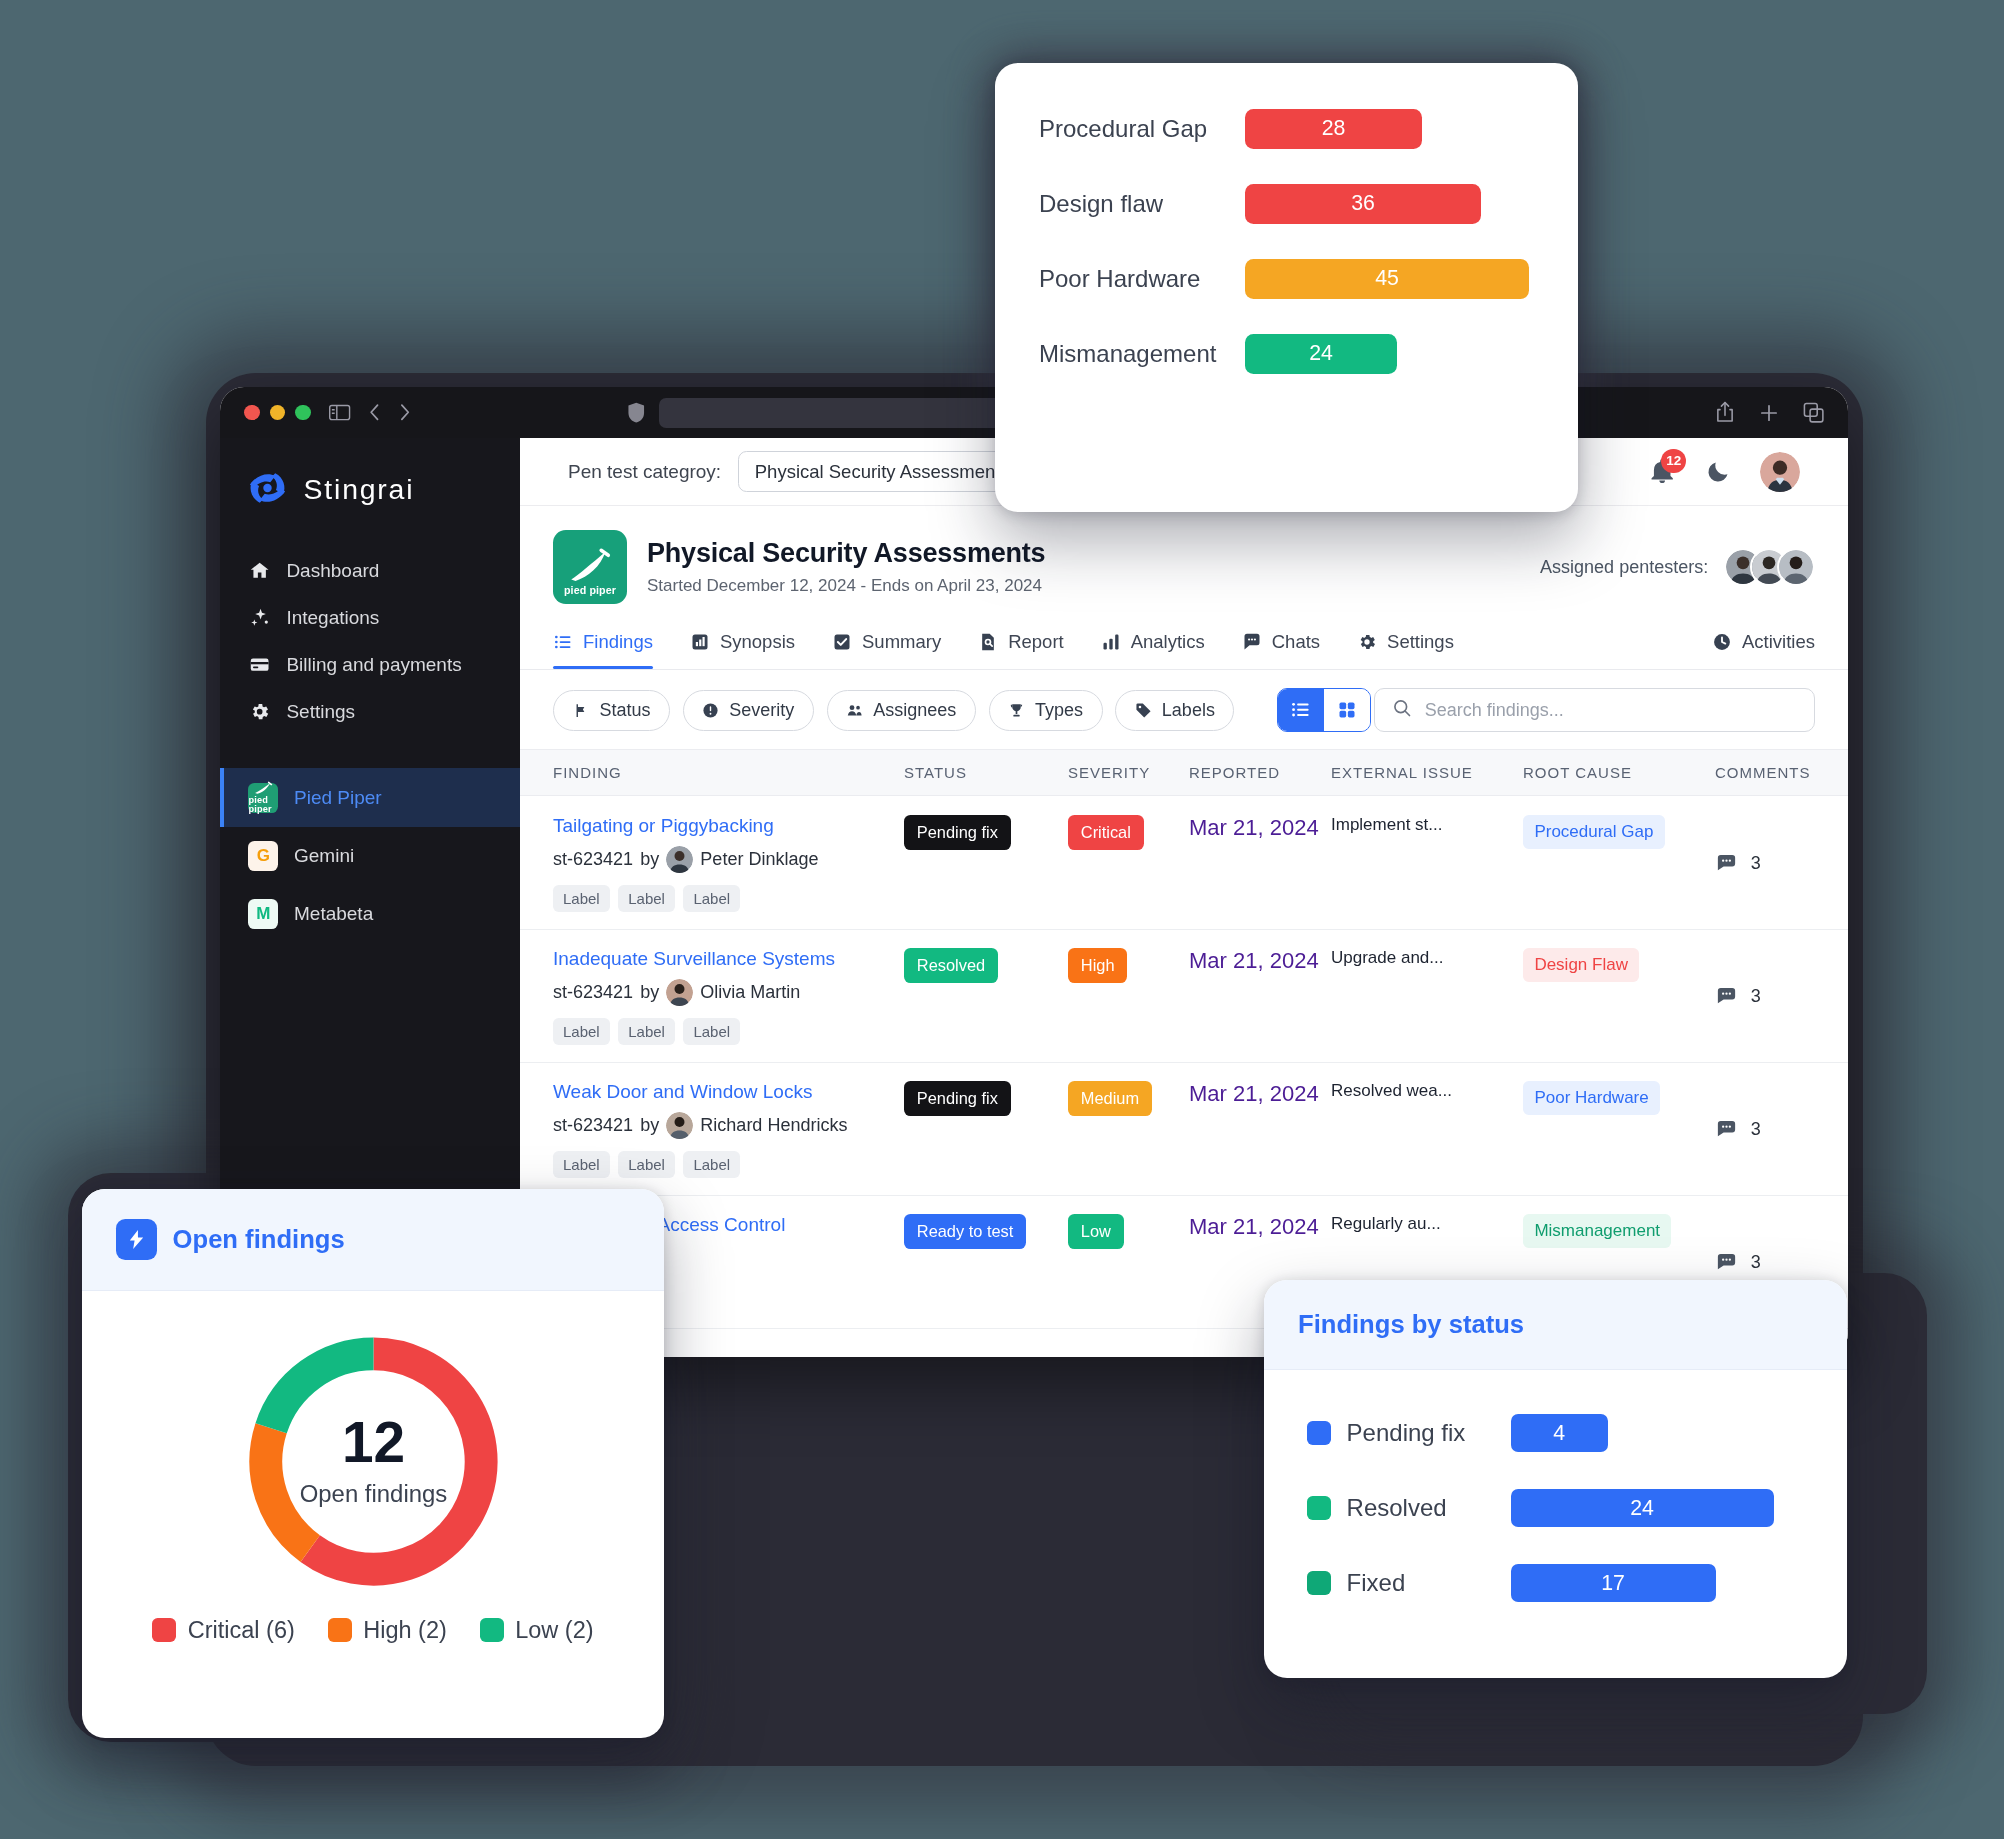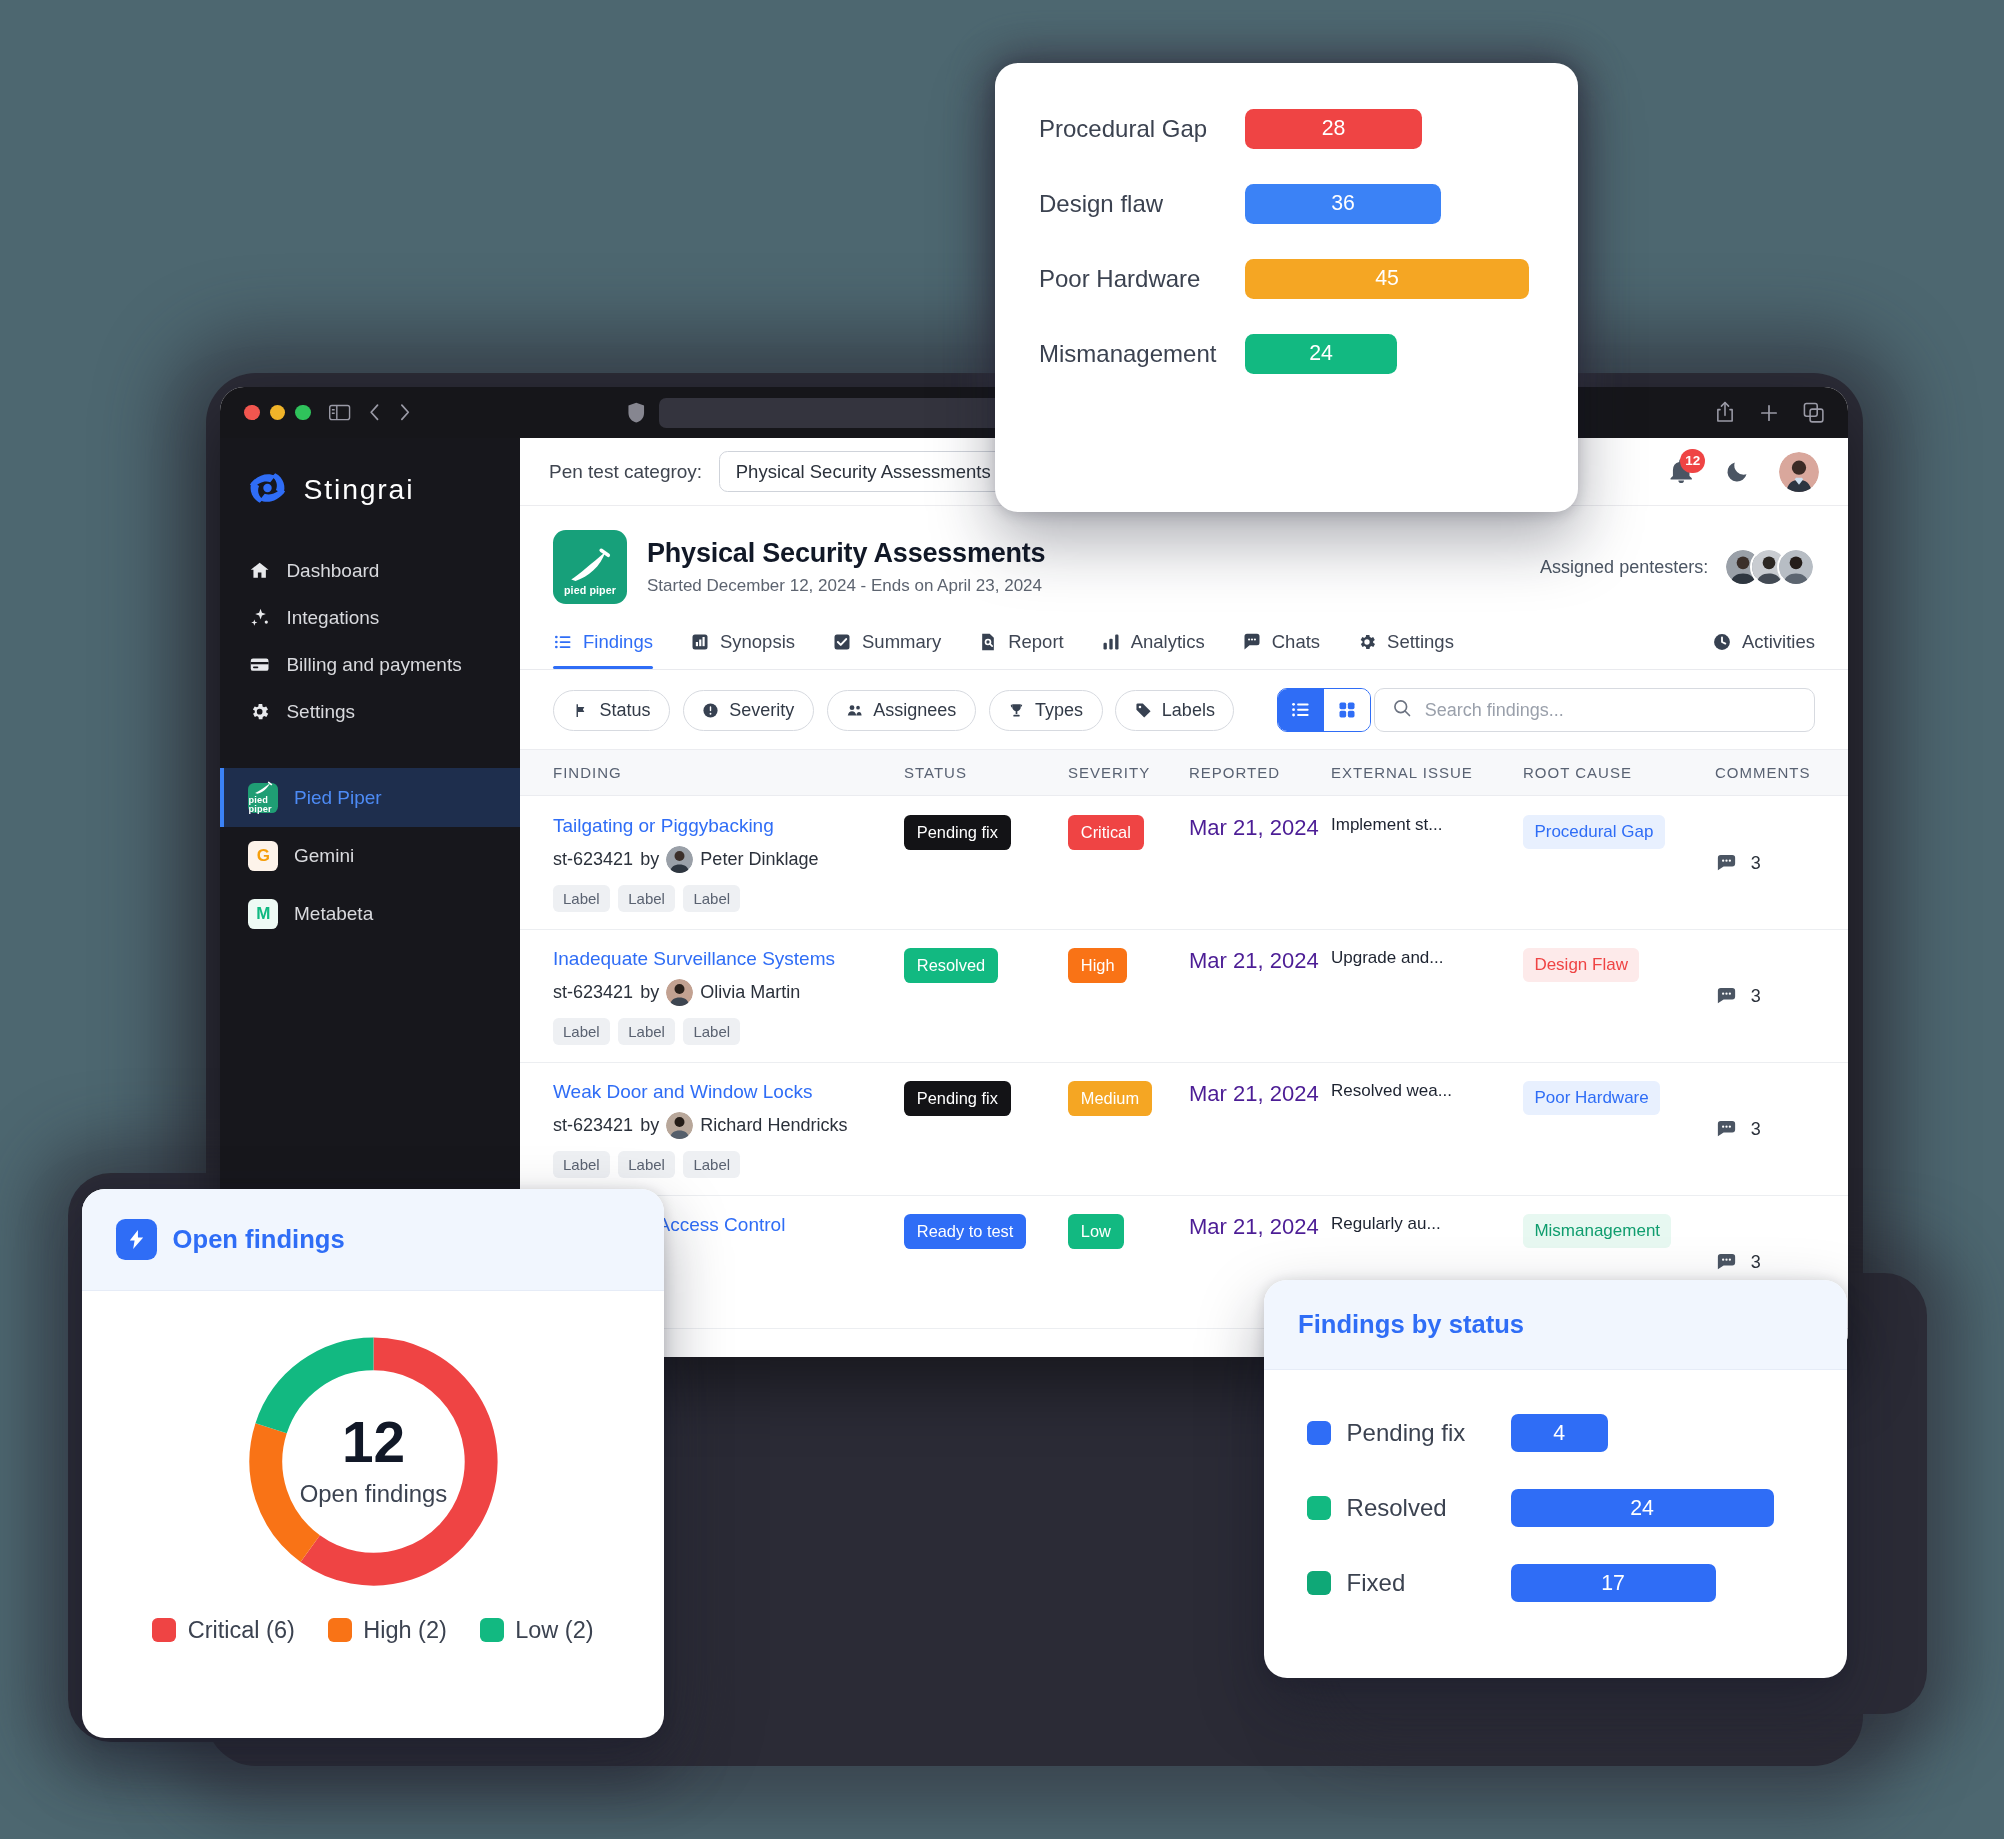--- a/index.html
+++ b/index.html
@@ -86,21 +86,21 @@
   .eng-item.active { background: #1e2e4d; color: #4d8bf5; }
   .eng-item.active::before { content:""; position:absolute; left:0; top:0; bottom:0; width:4.3px; background:#3b82f6; }
   .eng-ava { width: 30px; height: 30px; border-radius: 6.4px; flex: none; display:flex; align-items:center; justify-content:center; font-size:17px; font-weight:700; }
   .eng-ava.pp { background: #1f9e74; color: #fff; font-size: 9.2px; letter-spacing:0.2px; flex-direction:column; line-height:1; }
   .eng-ava.gemini { background: #fdf3ea; color: #f59e0b; }
   .eng-ava.meta { background: #eefaf4; color: #10b981; }
 
   
   .main { flex: 1; background: #fff; display: flex; flex-direction: column; min-width: 0; }
 
-  .topbar { height: 68px; display: flex; align-items: center; padding: 0 29px; border-bottom: 0.7px solid #ececef; gap: 17px; }
+  .topbar { height: 68px; display: flex; align-items: center; padding: 0 48px; border-bottom: 0.7px solid #ececef; gap: 17px; }
   .topbar-label { font-size: 19px; color: #3f4550; }
   .cat-select {
     height: 41px; min-width: 491px; border: 0.7px solid #cfd3da; border-radius: 8.5px;
     display: flex; align-items: center; padding: 0 15.6px; font-size: 18.5px; color: #2b313b; background:#fff;
   }
   .topbar-right { margin-left: auto; display: flex; align-items: center; gap: 28.4px; }
   .bell-wrap { position: relative; width: 28.4px; height: 28.4px; color: #4b5563; }
   .bell-badge {
     position: absolute; right: -10px; top: -8.5px; min-width: 24px; height: 24px;
     background: #ef4444; color: #fff; border-radius: 12px; font-size: 13.5px;
@@ -754,21 +754,21 @@
   </div>
 
   <div class="fcard" id="card-type">
     <div class="type-body">
       <div class="type-row">
         <span class="type-label">Procedural Gap</span>
         <span class="type-bar" id="tb0" style="width: 177px; background: rgb(239, 68, 68);">28</span>
       </div>
       <div class="type-row">
         <span class="type-label">Design flaw</span>
-        <span class="type-bar" id="tb1" style="width: 196px; background: #3b82f6;">36</span>
+        <span class="type-bar" id="tb1" style="width: 236px; background: #ef4444;">36</span>
       </div>
       <div class="type-row">
         <span class="type-label">Poor Hardware</span>
         <span class="type-bar" id="tb2" style="width: 284px; background: rgb(245, 166, 35);">45</span>
       </div>
       <div class="type-row">
         <span class="type-label">Mismanagement</span>
         <span class="type-bar" id="tb3" style="width: 152px; background: rgb(18, 185, 129);">24</span>
       </div>
     </div>

